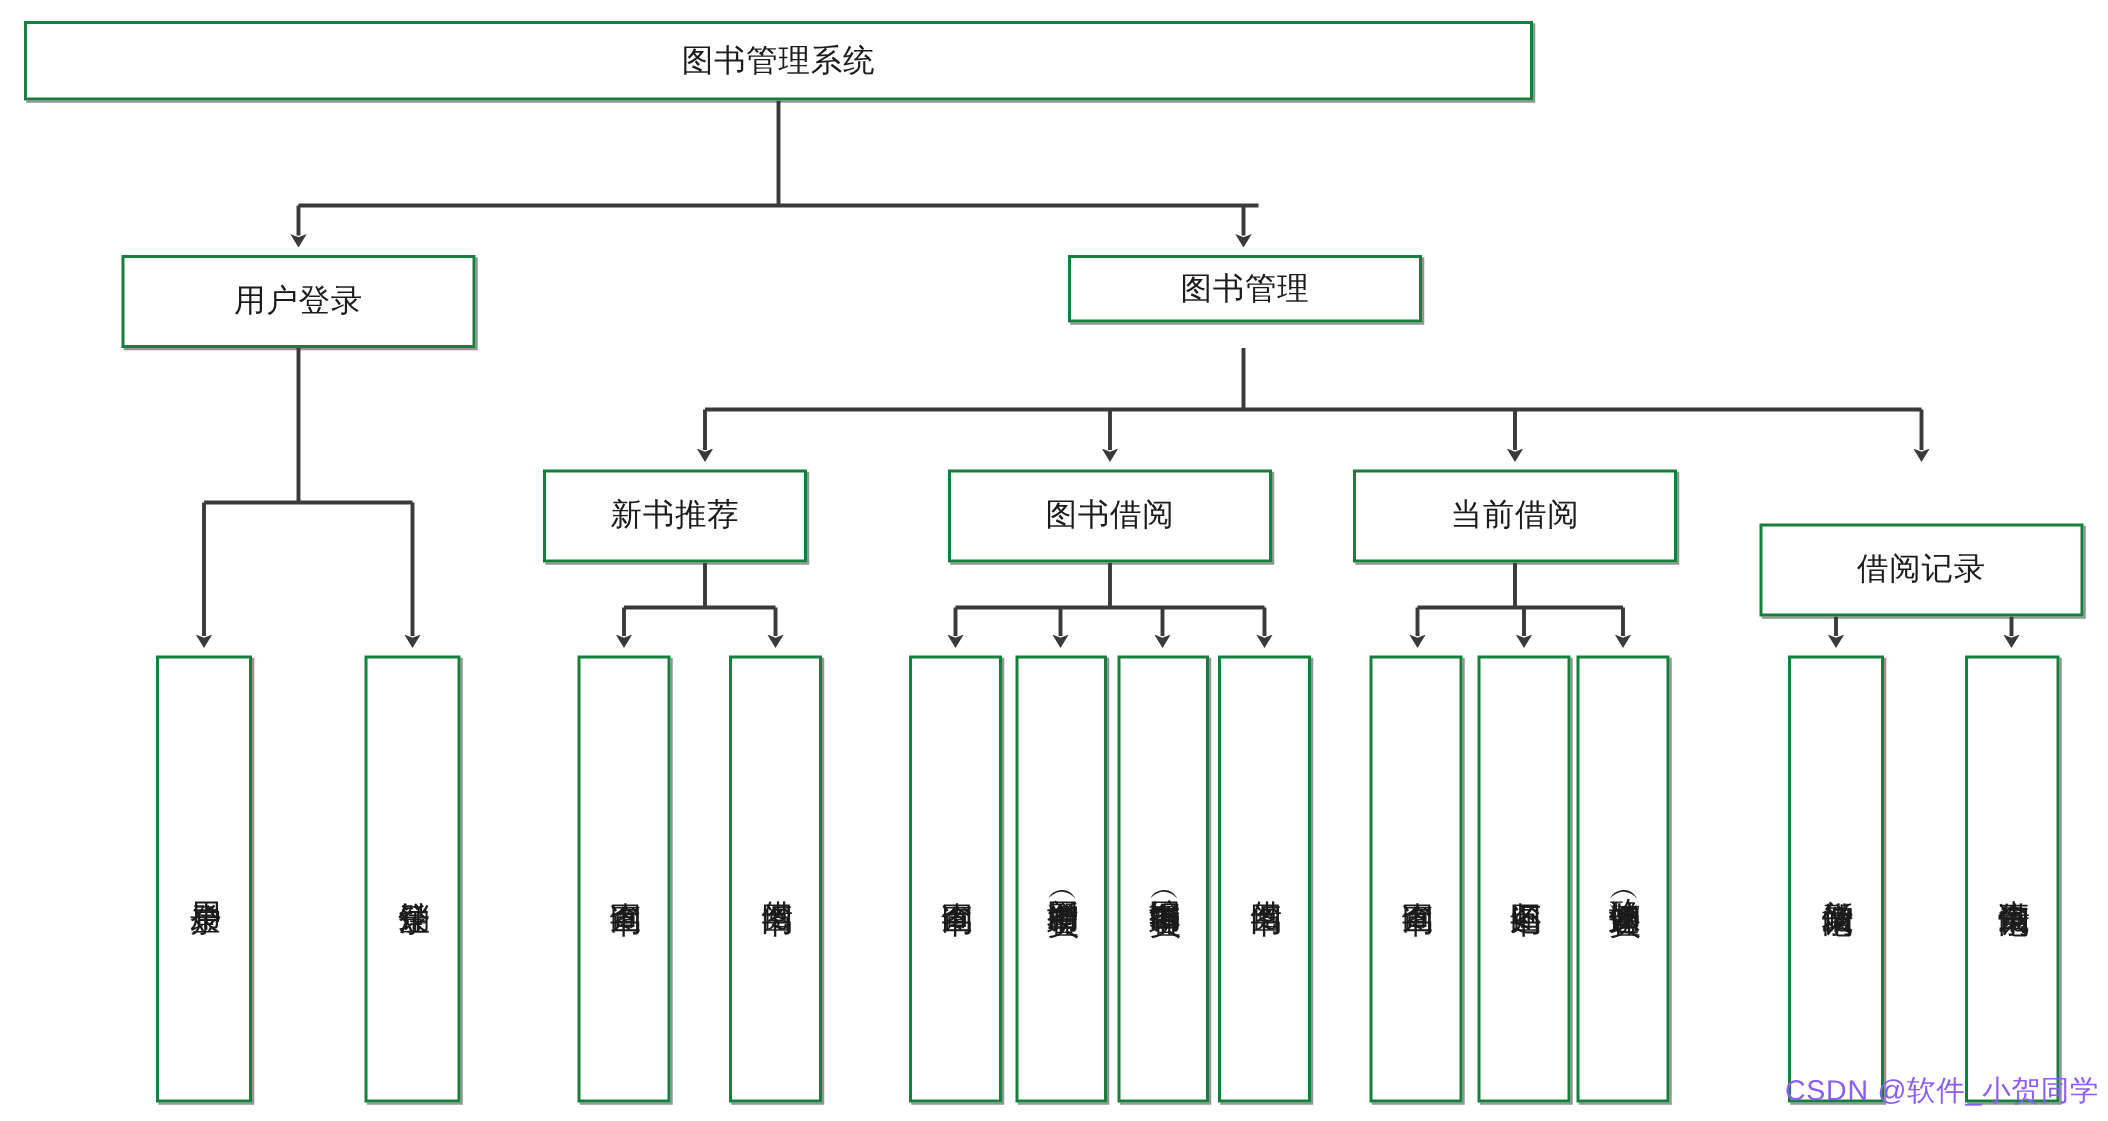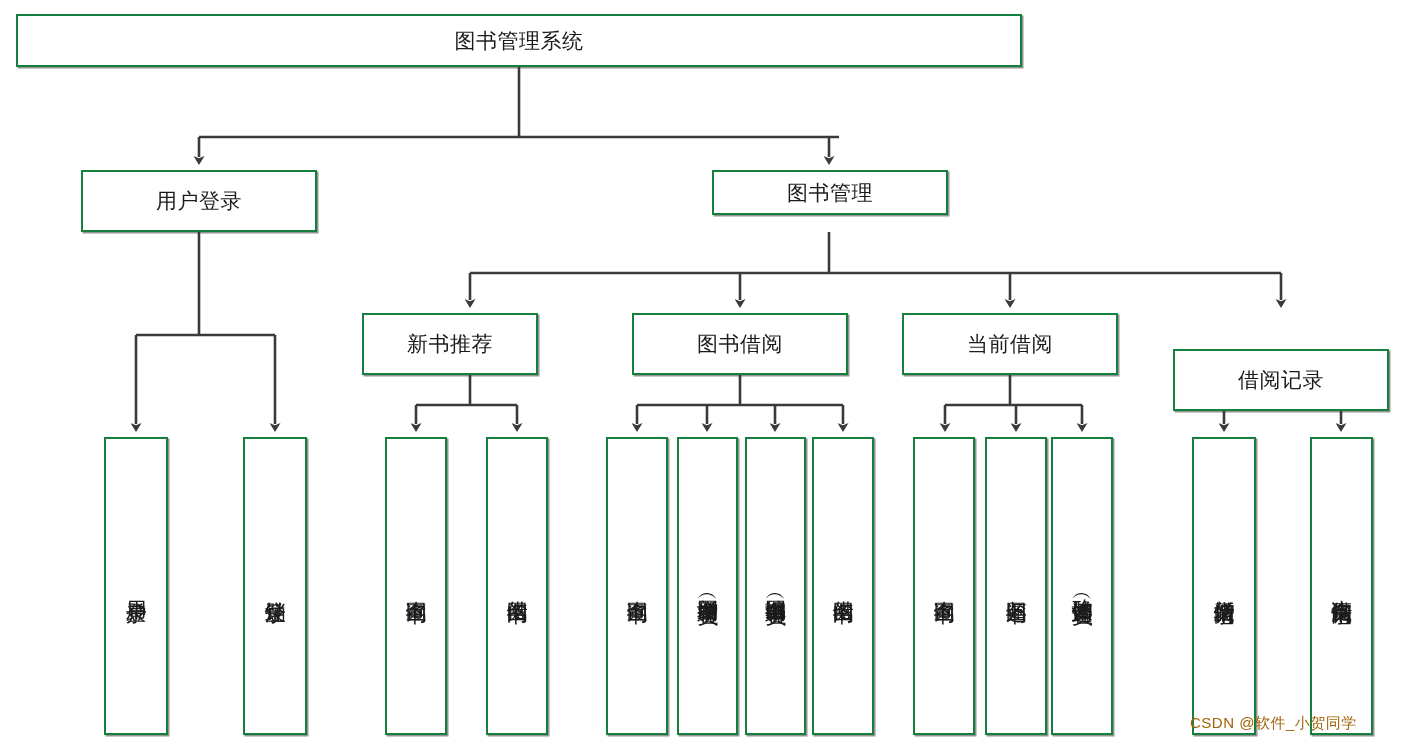--- a/index.html
+++ b/index.html
@@ -51,22 +51,22 @@
     letter-spacing: 1px;
     padding: 6px 0;
   }
   .node.vertical .vtext {
     writing-mode: vertical-rl;
     text-orientation: upright;
     white-space: nowrap;
   }
   .watermark {
     position: absolute;
-    font-size: 15px;
-    color: #a16207;
+    font-size: 19px;
+    color: #8b5cf6;
     letter-spacing: 0.5px;
     white-space: nowrap;
     z-index: 3;
     pointer-events: none;
   }
 </style>
 </head>
 <body>
 
 <div id="canvas">

